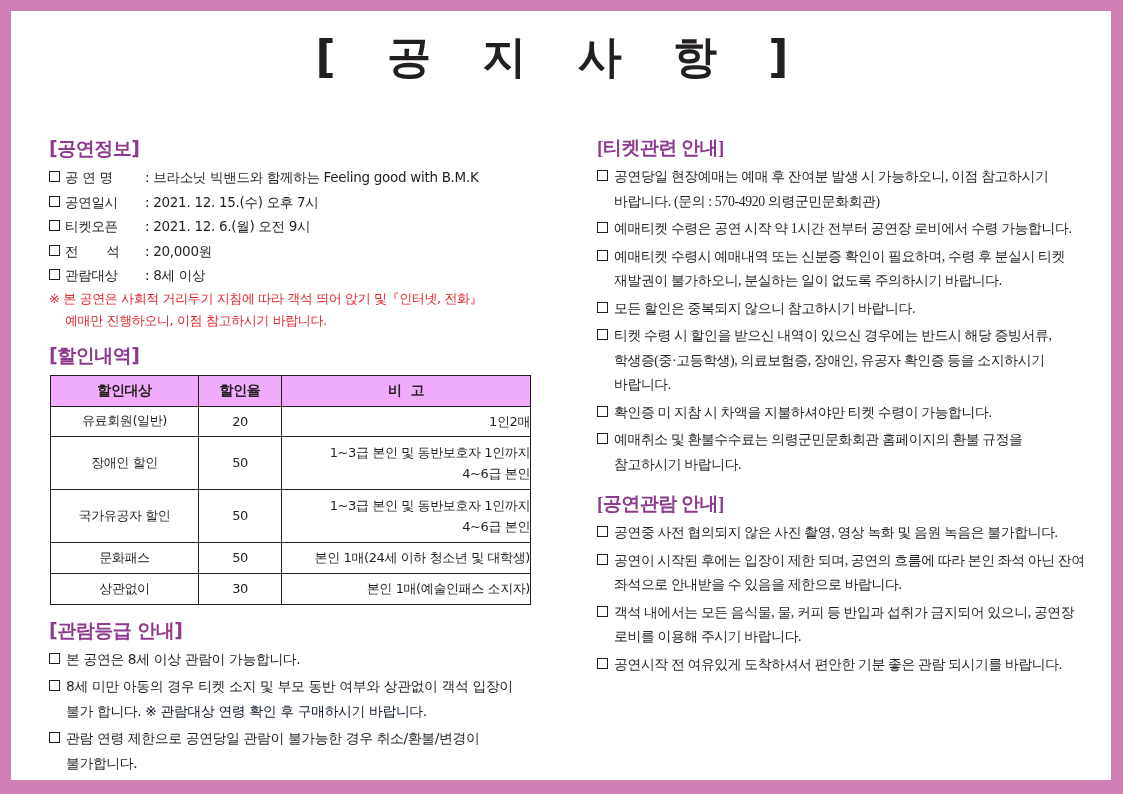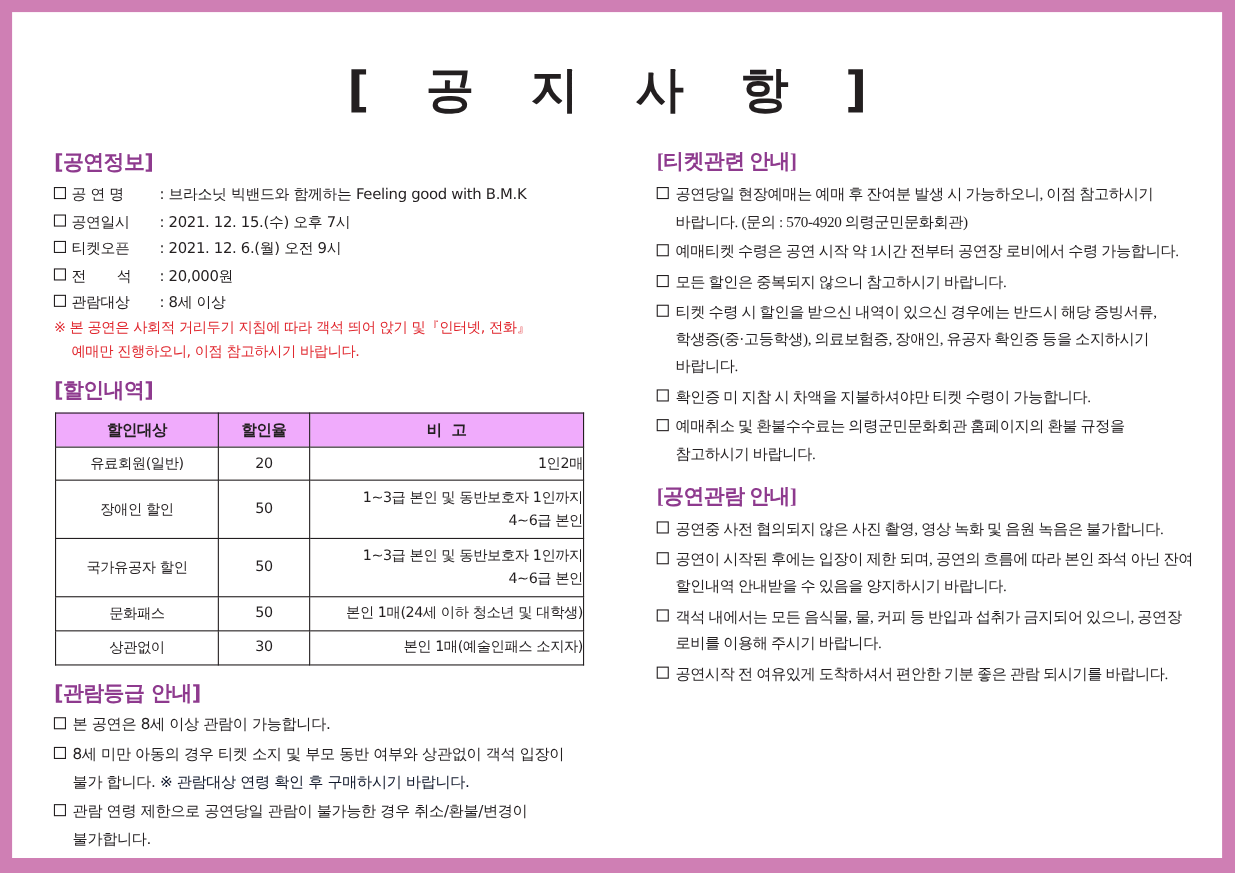--- a/index.html
+++ b/index.html
@@ -13,21 +13,21 @@
   }
   .page {
     position: absolute;
     left: 11px; top: 11px;
     width: 1100px; height: 769px;
     background: #ffffff;
   }
   .title {
     position: absolute;
     left: 0; width: 100%;
-    top: 41px;
+    top: 17px;
     text-align: center;
     font-size: 44px;
     font-weight: bold;
     letter-spacing: 18px;
     color: #231f20;
   }
   .col { position: absolute; margin-top: 20px; }
   .col-left { left: 38px; top: 104px; width: 490px; }
   .col-right { left: 586px; top: 104px; width: 490px; font-family: Liberation Serif, serif; }
 
@@ -174,27 +174,28 @@
       <div class="bullet"><span class="box"></span><span>관람 연령 제한으로 공연당일 관람이 불가능한 경우 취소/환불/변경이 불가합니다.</span></div>
     </div>
   </div>
 
   <div class="col col-right">
 
     <div>
       <div class="section-title">[티켓관련 안내]</div>
       <div class="bullet"><span class="box"></span><span>공연당일 현장예매는 예매 후 잔여분 발생 시 가능하오니, 이점 참고하시기 바랍니다. (문의 : 570-4920 의령군민문화회관)</span></div>
       <div class="bullet"><span class="box"></span><span>예매티켓 수령은 공연 시작 약 1시간 전부터 공연장 로비에서 수령 가능합니다.</span></div>
+      <div class="bullet"><span class="box"></span><span>예매티켓 수령시 예매내역 또는 신분증 확인이 필요하며, 수령 후 분실시 티켓 재발권이 불가하오니, 분실하는 일이 없도록 주의하시기 바랍니다.</span></div>
       <div class="bullet"><span class="box"></span><span>모든 할인은 중복되지 않으니 참고하시기 바랍니다.</span></div>
       <div class="bullet"><span class="box"></span><span>티켓 수령 시 할인을 받으신 내역이 있으신 경우에는 반드시 해당 증빙서류, 학생증(중·고등학생), 의료보험증, 장애인, 유공자 확인증 등을 소지하시기 바랍니다.</span></div>
       <div class="bullet"><span class="box"></span><span>확인증 미 지참 시 차액을 지불하셔야만 티켓 수령이 가능합니다.</span></div>
       <div class="bullet"><span class="box"></span><span>예매취소 및 환불수수료는 의령군민문화회관 홈페이지의 환불 규정을 참고하시기 바랍니다.</span></div>
     </div>
 
     <div style="margin-top:14px;">
       <div class="section-title">[공연관람 안내]</div>
       <div class="bullet"><span class="box"></span><span>공연중 사전 협의되지 않은 사진 촬영, 영상 녹화 및 음원 녹음은 불가합니다.</span></div>
-      <div class="bullet"><span class="box"></span><span>공연이 시작된 후에는 입장이 제한 되며, 공연의 흐름에 따라 본인 좌석 아닌 잔여 할인내역 안내받을 수 있음을 양지하시기 바랍니다.</span></div>
+      <div class="bullet"><span class="box"></span><span>공연이 시작된 후에는 입장이 제한 되며, 공연의 흐름에 따라 본인 좌석 아닌 잔여 좌석으로 안내받을 수 있음을 제한으로 바랍니다.</span></div>
       <div class="bullet"><span class="box"></span><span>객석 내에서는 모든 음식물, 물, 커피 등 반입과 섭취가 금지되어 있으니, 공연장 로비를 이용해 주시기 바랍니다.</span></div>
       <div class="bullet"><span class="box"></span><span>공연시작 전 여유있게 도착하셔서 편안한 기분 좋은 관람 되시기를 바랍니다.</span></div>
     </div>
   </div>
 </div>
 
 </body></html>

